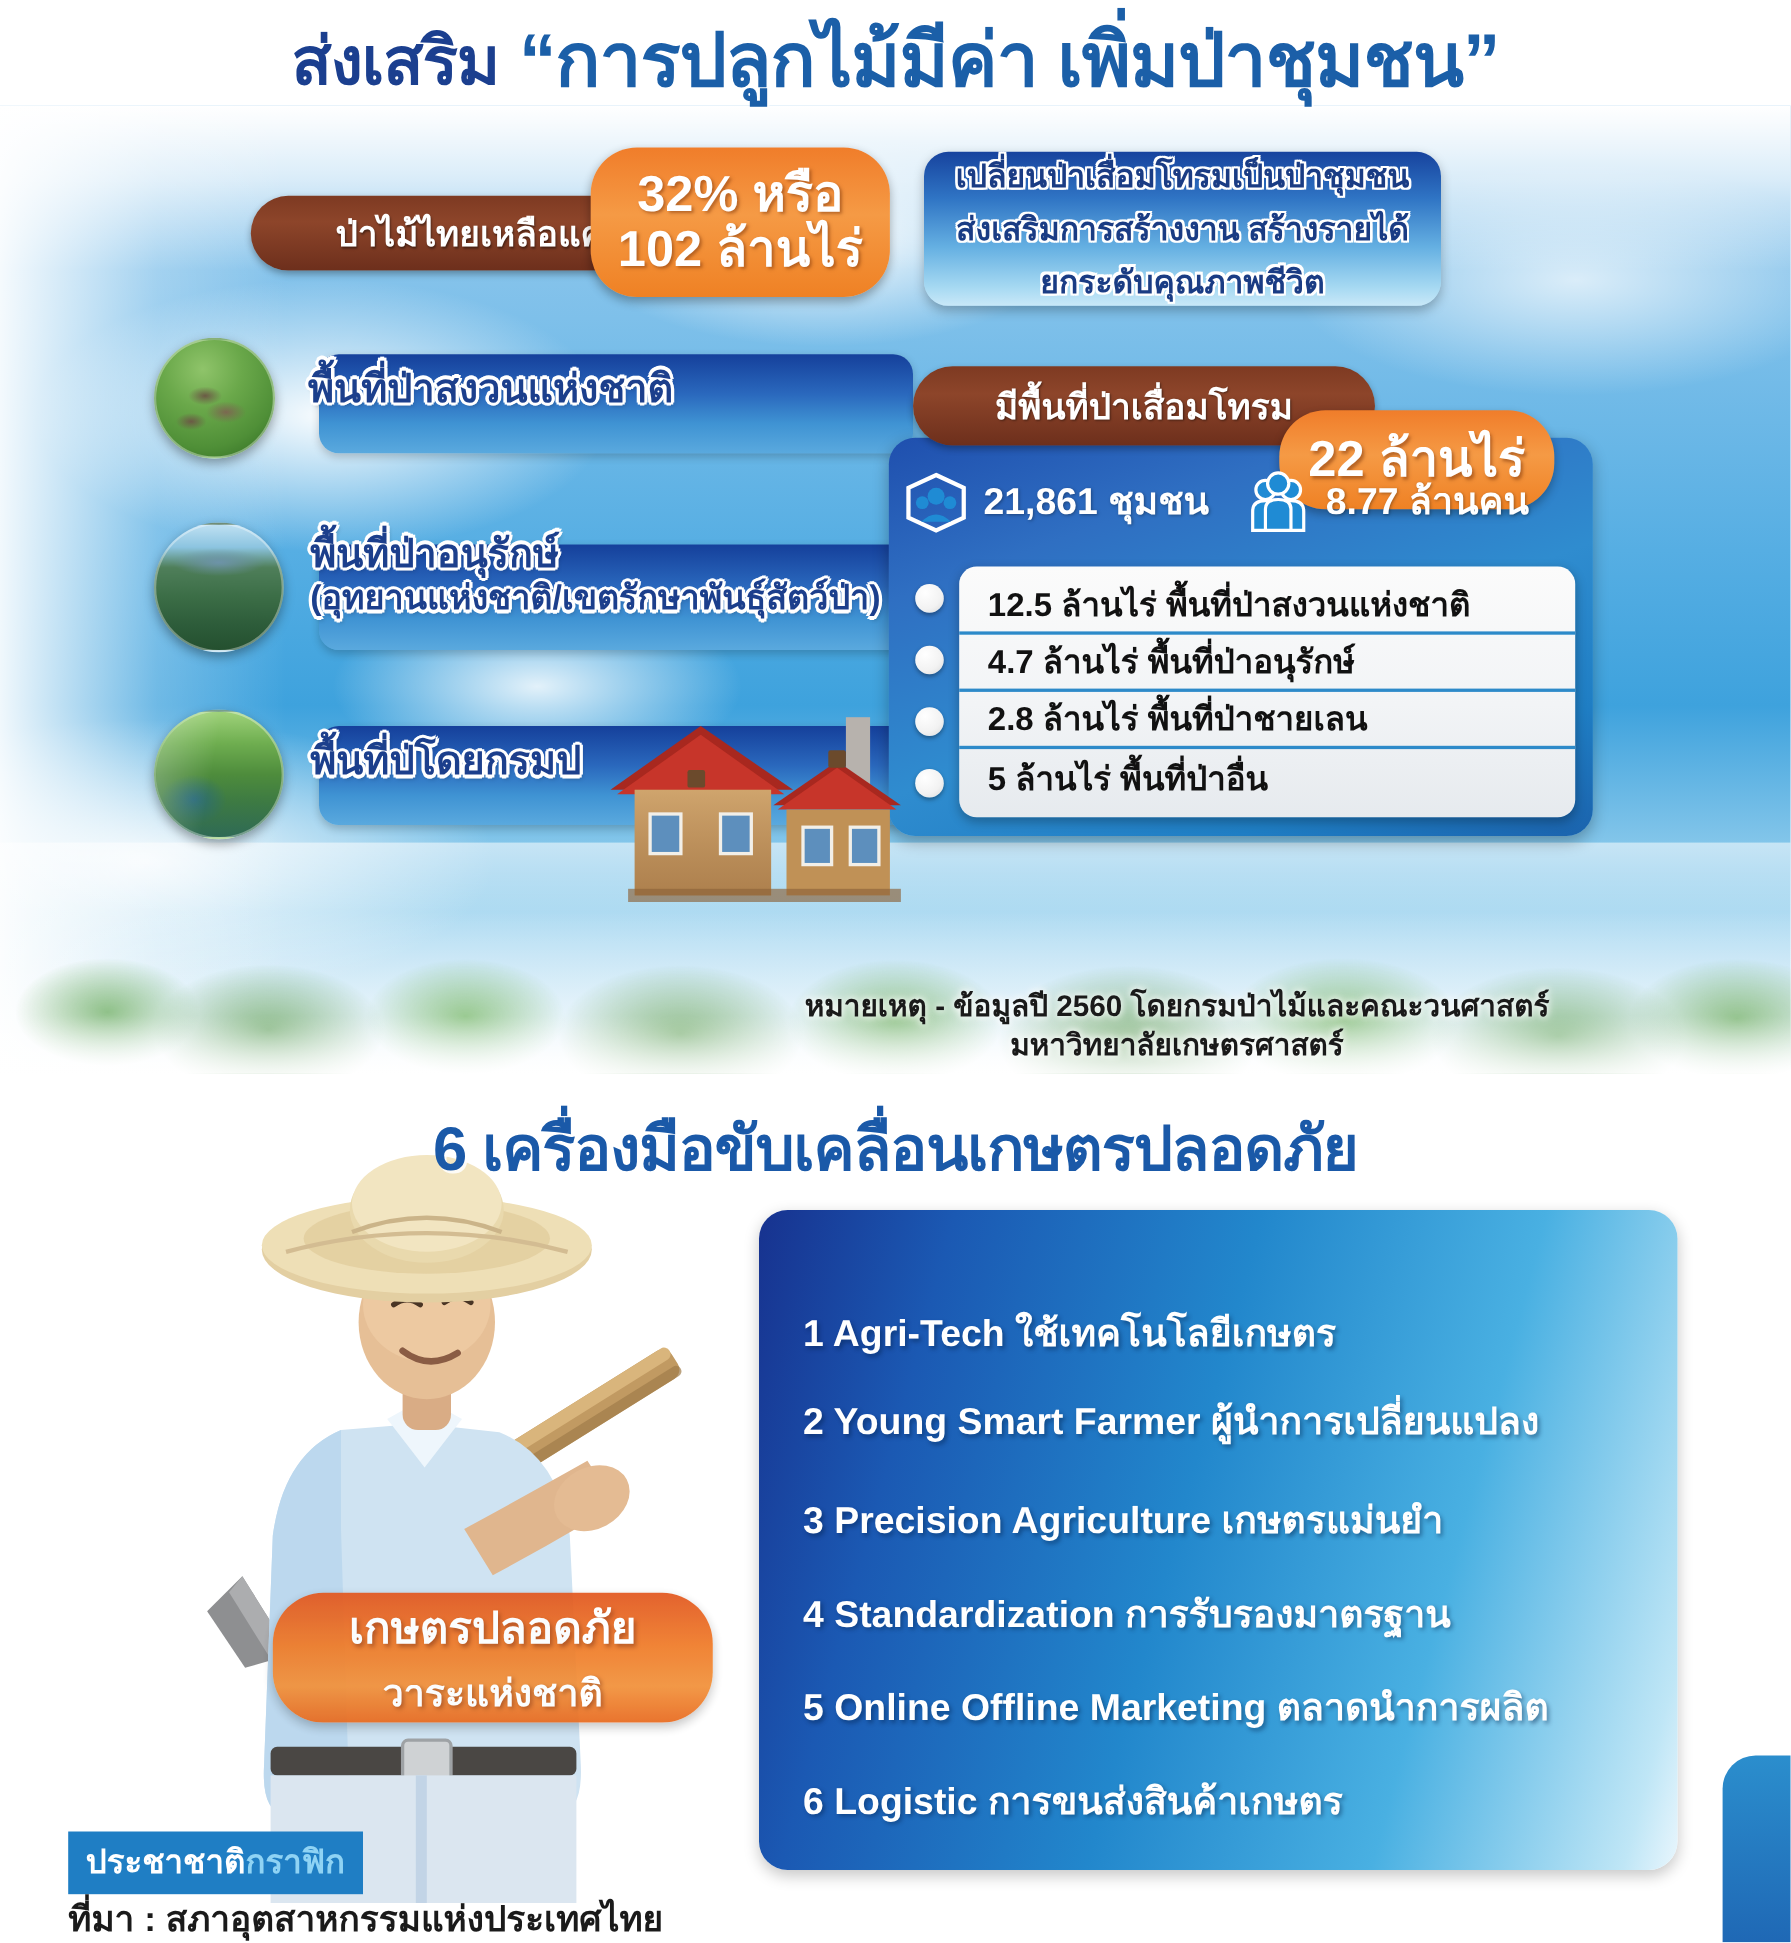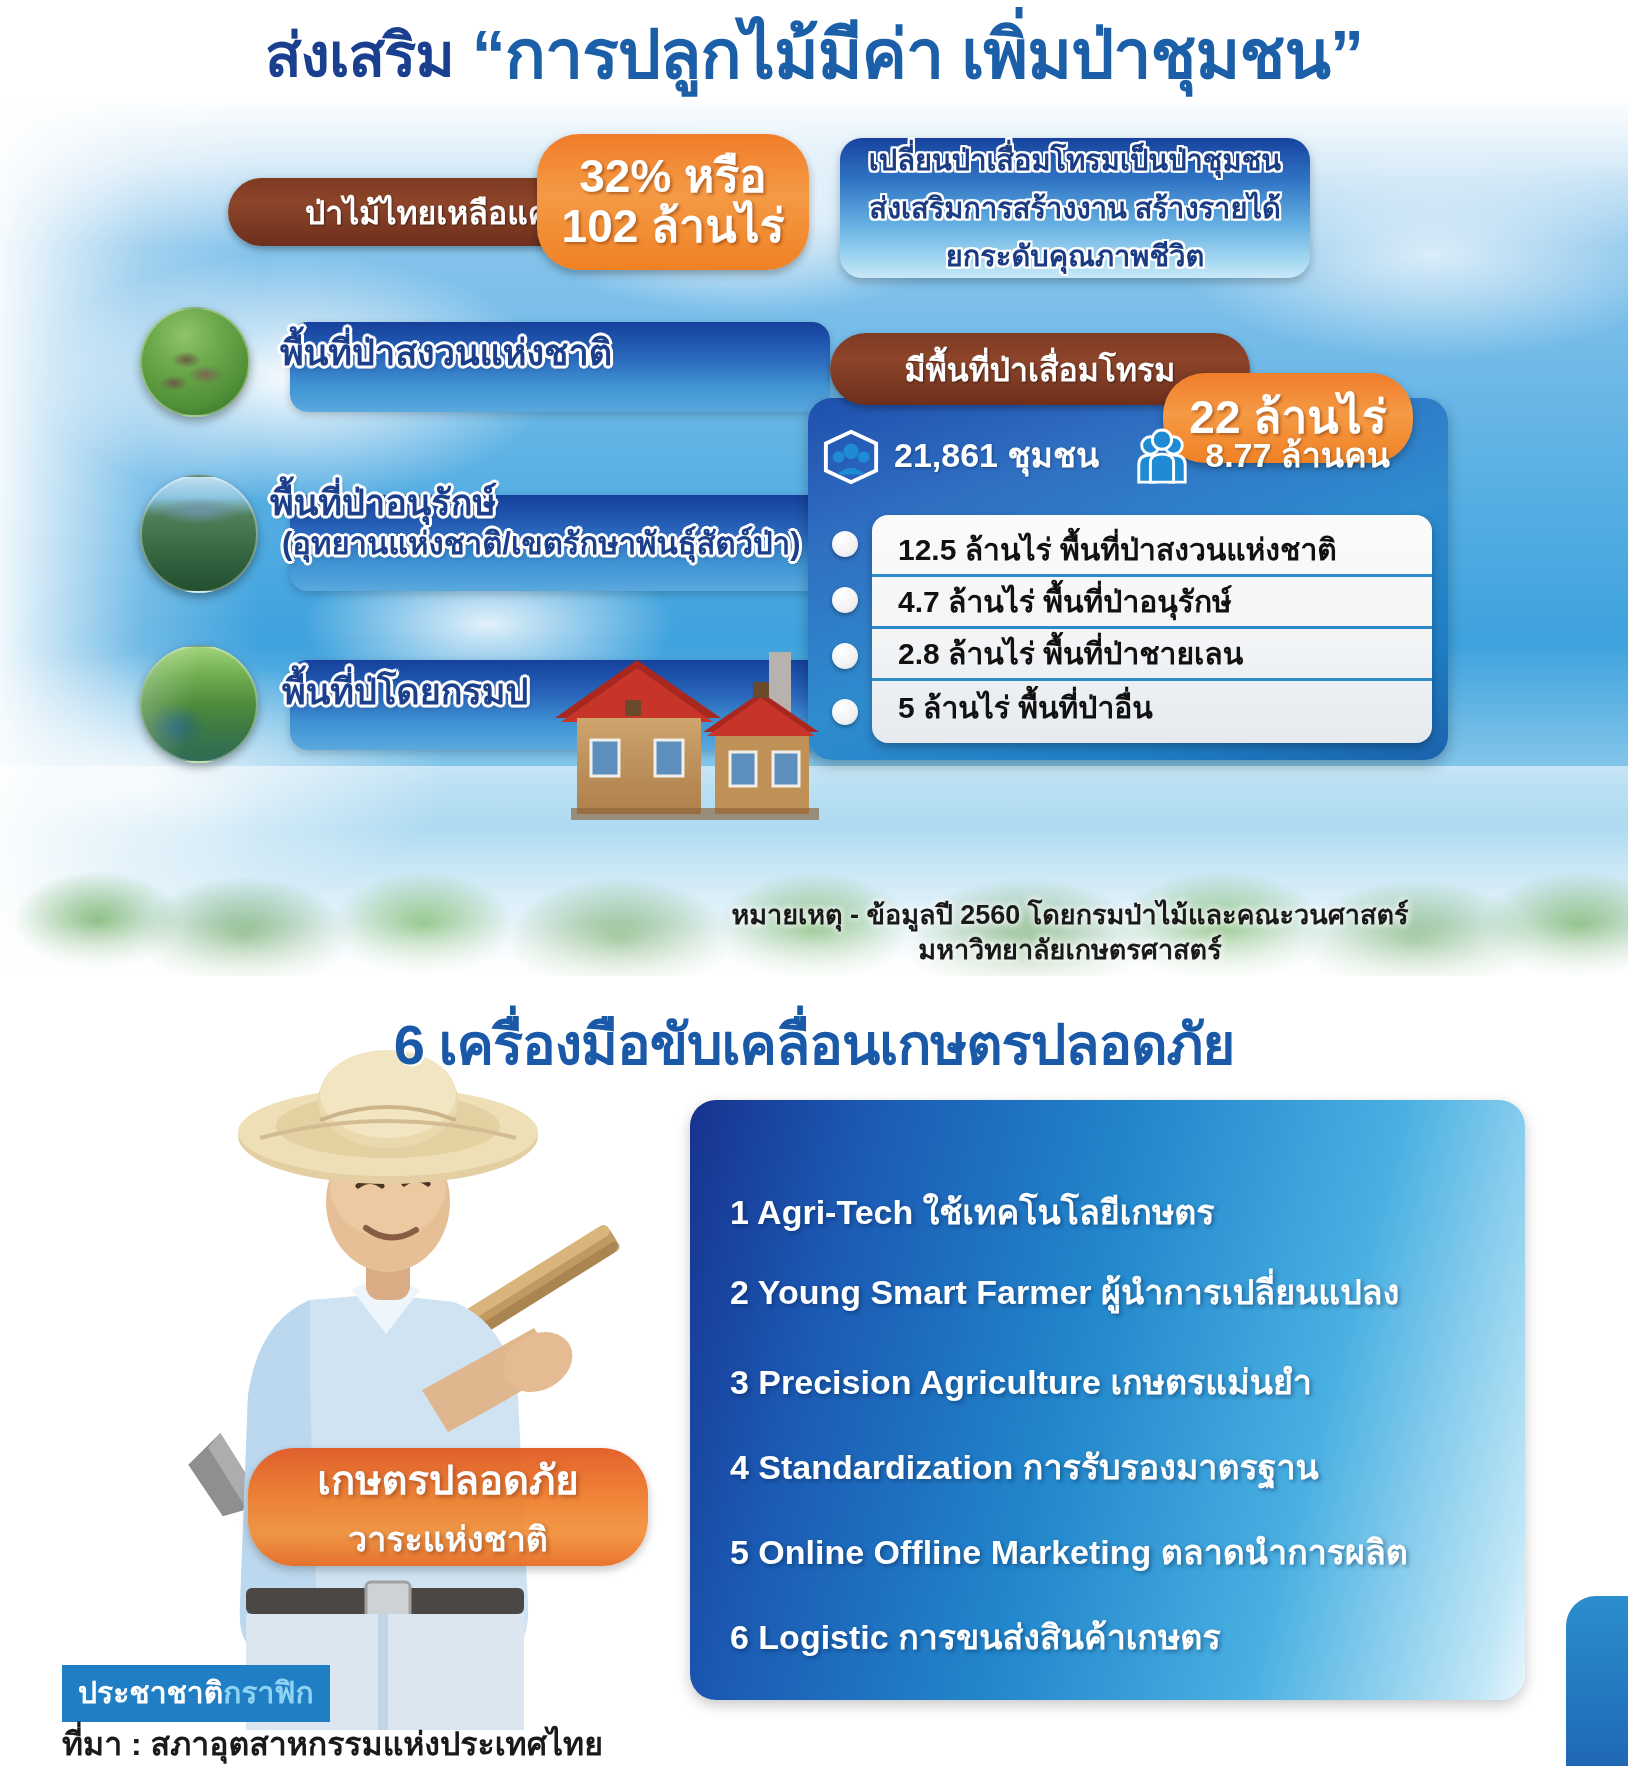--- a/index.html
+++ b/index.html
@@ -256,21 +256,21 @@
     <span class="line">ส่งเสริมการสร้างงาน สร้างรายได้</span>
     <span class="line">ยกระดับคุณภาพชีวิต</span>
   </div>
 
   <div class="left-bar" style="left:290px; top:322px; width:540px; height:90px;"></div>
   <div class="photo-circle pc1" style="left:140px; top:307px; width:110px; height:110px;"></div>
   <div class="left-bar-txt" style="left:280px; top:333px; font-size:36px;">พื้นที่ป่าสงวนแห่งชาติ</div>
 
   <div class="left-bar" style="left:290px; top:495px; width:540px; height:96px;"></div>
   <div class="photo-circle pc2" style="left:140px; top:475px; width:118px; height:118px;"></div>
-  <div class="left-bar-txt" style="left:270px; top:483px; font-size:36px;">พื้นที่ป่าอนุรักษ์</div>
+  <div class="left-bar-txt" style="left:282px; top:483px; font-size:36px;">พื้นที่ป่าอนุรักษ์</div>
   <div class="left-bar-txt" style="left:282px; top:527px; font-size:31px;">(อุทยานแห่งชาติ/เขตรักษาพันธุ์สัตว์ป่า)</div>
 
   <div class="left-bar" style="left:290px; top:660px; width:540px; height:90px;"></div>
   <div class="photo-circle pc3" style="left:140px; top:645px; width:118px; height:118px;"></div>
   <div class="left-bar-txt" style="left:282px; top:672px; font-size:36px;">พื้นที่ป่โดยกรมป</div>
 
   <svg class="house" style="left:525px; top:640px;" width="330" height="190" viewBox="0 0 330 190">
     <rect x="244" y="12" width="22" height="62" fill="#b7b2ad"></rect>
     <polygon points="30,78 112,20 196,78" fill="#a8281f"></polygon>
     <polygon points="36,82 112,28 188,82" fill="#c7352a"></polygon>

